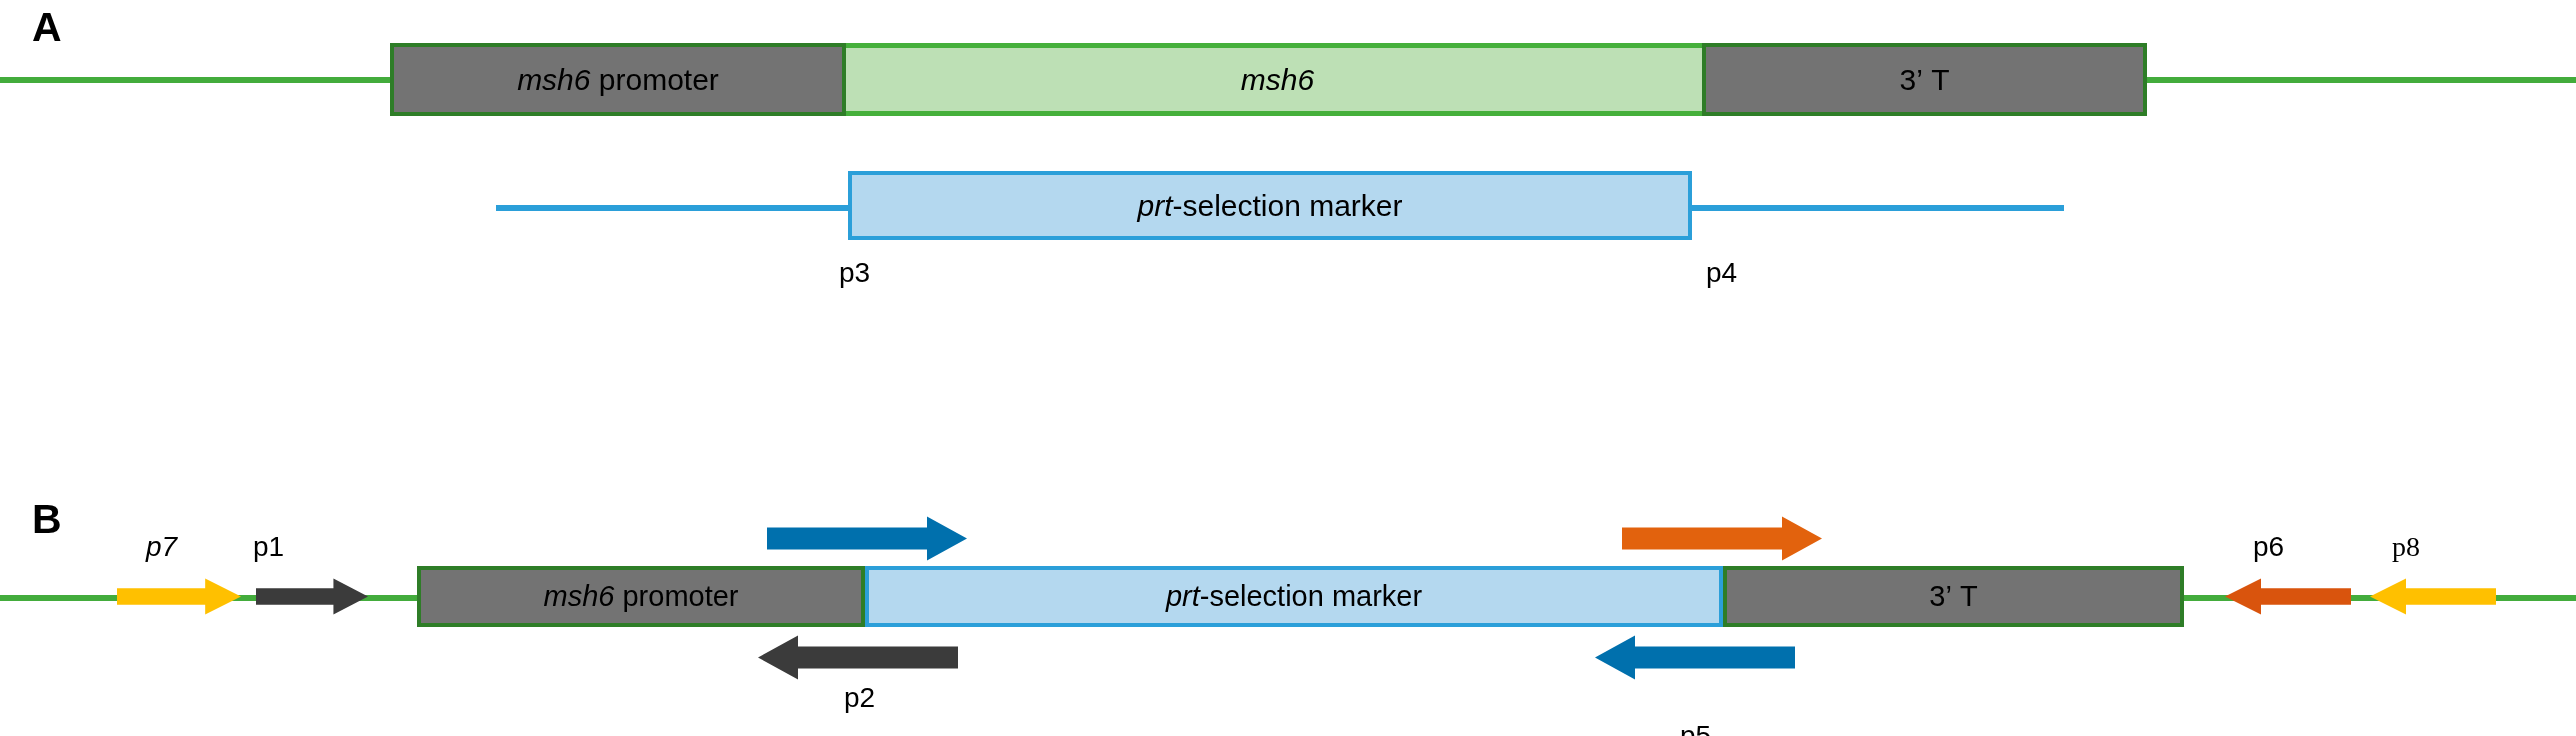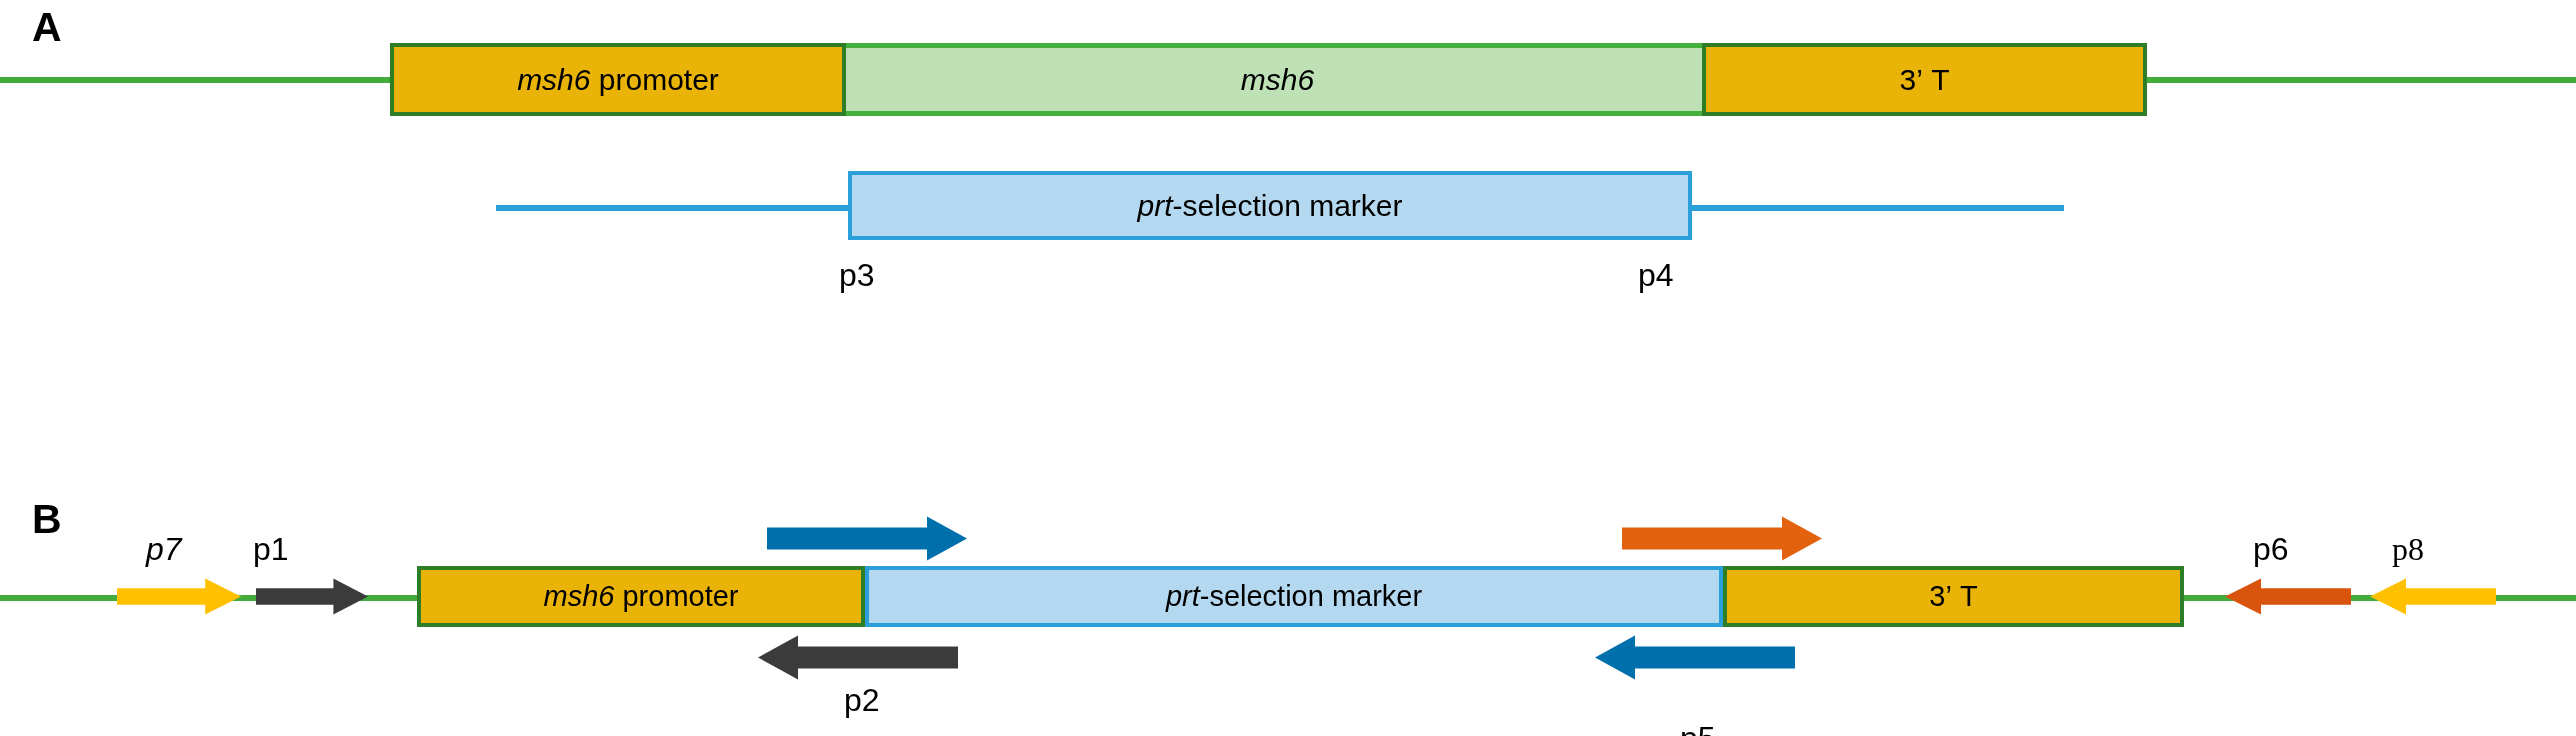--- a/index.html
+++ b/index.html
@@ -40,21 +40,21 @@
   .gbox {
     position: absolute;
     box-sizing: border-box;
     display: flex;
     align-items: center;
     justify-content: center;
     color: #000000;
     white-space: nowrap;
   }
   .gbox.dark-green {
-    background: #eab308;
+    background: #737373;
     border: 4.8px solid #2e7d27;
   }
   .gbox.light-green {
     background: #bde0b5;
     border-top: 5.5px solid #45b03b;
     border-bottom: 5.5px solid #45b03b;
     border-left: 0;
     border-right: 0;
   }
   .gbox.blue {
@@ -69,21 +69,21 @@
     font-size: 30px;
     line-height: 1;
   }
   .gbox-label.italic-lead em {
     font-style: italic;
   }
 
   
   .plabel {
     position: absolute;
-    font-size: 32px;
+    font-size: 28px;
     color: #000000;
     line-height: 1;
     white-space: nowrap;
   }
 
   
   .arrow {
     position: absolute;
   }
 </style>
@@ -109,21 +109,21 @@
   </div>
 
   <div class="line blue" style="left:496px; top:205px; width:1568px;"></div>
 
   <div class="gbox blue" style="left:848px; top:171px; width:844px; height:69px;">
     <span class="gbox-label italic-lead"><em>prt</em>-selection&nbsp;marker</span>
   </div>
 
   <div class="plabel" style="left:839px; top:259px;">p3</div>
 
-  <div class="plabel" style="left:1638px; top:259px;">p4</div>
+  <div class="plabel" style="left:1706px; top:259px;">p4</div>
 
   <div class="panel-letter" style="left:32px; top:499px;">B</div>
 
   <div class="line green" style="left:0px; top:595px; width:2576px;"></div>
 
   <div class="gbox dark-green" style="left:417px; top:566px; width:448px; height:61px;">
     <span class="gbox-label italic-lead" style="font-size:29px;"><em>msh6</em>&nbsp;promoter</span>
   </div>
 
   <div class="gbox blue-thin" style="left:865px; top:566px; width:858px; height:61px;">

